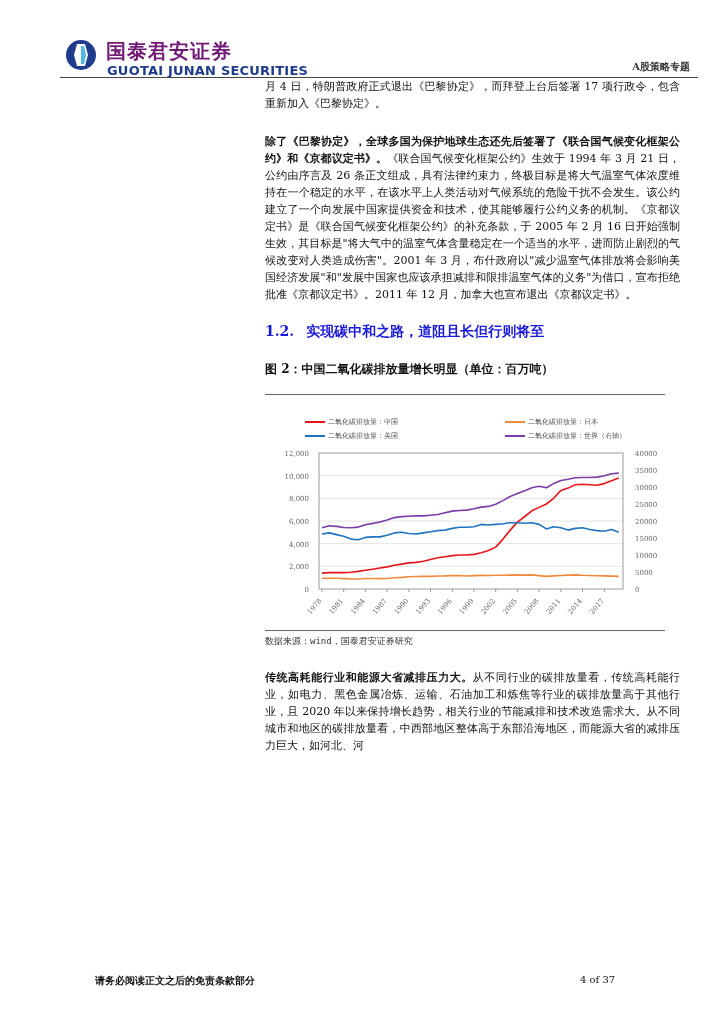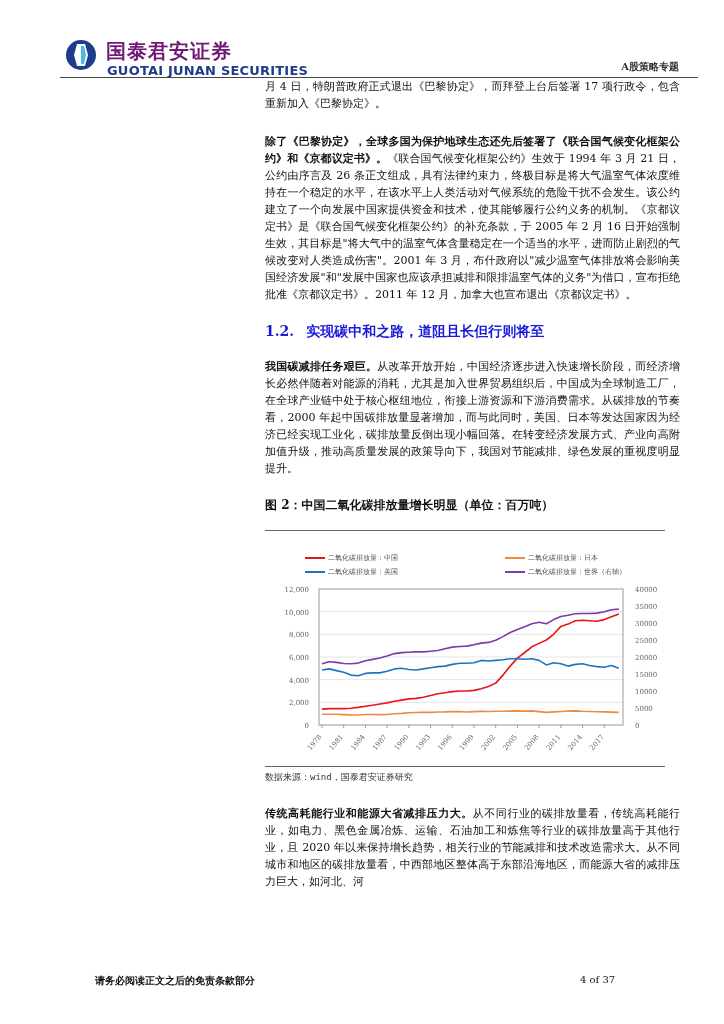--- a/index.html
+++ b/index.html
@@ -4,21 +4,21 @@
   <style>
     html, body { margin: 0; padding: 0; background: #ffffff; }
     body { width: 724px; height: 1024px; position: relative; overflow: hidden;
            font-family: "DejaVu Serif", "Liberation Serif", serif; color: #111; }
     .header { position: absolute; left: 60px; top: 38px; width: 640px; height: 42px; }
     .logo-mark { position: absolute; left: 4px; top: 2px; width: 34px; height: 30px; }
     .logo-cn { position: absolute; left: 46px; top: 0px; font-family: "DejaVu Sans", sans-serif;
                font-weight: bold; font-size: 20px; color: #701a75; letter-spacing: 1px; }
     .logo-en { position: absolute; left: 47px; top: 25px; font-family: "DejaVu Sans", sans-serif;
                font-weight: bold; font-size: 13px; color: #1f3c8c; letter-spacing: 0.2px; }
-    .header-tag { position: absolute; right: 21px; top: 22px; font-size: 10px; font-weight: bold; color: #333; }
+    .header-tag { position: absolute; right: 10px; top: 22px; font-size: 10px; font-weight: bold; color: #333; }
     .header-rule { position: absolute; left: 60px; top: 77px; width: 638px; height: 0; border-top: 1.5px solid #444; }
 
     .content { position: absolute; left: 265px; top: 78px; width: 415px; }
     p { margin: 0; font-size: 11px; line-height: 17px; text-align: justify; }
     .p1 { margin-top: 0; }
     .p2 { margin-top: 21px; }
     .bold { font-weight: bold; }
     h2 { margin: 20px 0 17px 0; font-size: 14px; font-weight: bold; color: #1a1adb; }
     h2 .num { margin-right: 12px; }
     .p3 { margin-top: 0; }
@@ -51,21 +51,20 @@
 </div>
 <div class="header-rule"></div>
 
 <div class="content">
   <p class="p1">月 4 日，特朗普政府正式退出《巴黎协定》，而拜登上台后签署 17 项行政令，包含重新加入《巴黎协定》。</p>
 
   <p class="p2"><span class="bold">除了《巴黎协定》，全球多国为保护地球生态还先后签署了《联合国气候变化框架公约》和《京都议定书》。</span><span>《联合国气候变化框架公约》生效于 1994 年 3 月 21 日，公约由序言及 26 条正文组成，具有法律约束力，终极目标是将大气温室气体浓度维持在一个稳定的水平，在该水平上人类活动对气候系统的危险干扰不会发生。该公约建立了一个向发展中国家提供资金和技术，使其能够履行公约义务的机制。《京都议定书》是《联合国气候变化框架公约》的补充条款，于 2005 年 2 月 16 日开始强制生效，其目标是"将大气中的温室气体含量稳定在一个适当的水平，进而防止剧烈的气候改变对人类造成伤害"。2001 年 3 月，布什政府以"减少温室气体排放将会影响美国经济发展"和"发展中国家也应该承担减排和限排温室气体的义务"为借口，宣布拒绝批准《京都议定书》。2011 年 12 月，加拿大也宣布退出《京都议定书》。</span></p>
 
   <h2><span class="num">1.2.</span><span>实现碳中和之路，道阻且长但行则将至</span></h2>
 
-  <p class="p3"><span class="bold">我国碳减排任务艰巨。</span><span>从改革开放开始，中国经济逐步进入快速增长阶段，而经济增长必然伴随着对能源的消耗，尤其是加入世界贸易组织后，中国成为全球制造工厂，在全球产业链中处于核心枢纽地位，衔接上游资源和下游消费需求。从碳排放的节奏看，2000 年起中国碳排放量显著增加，而与此同时，美国、日本等发达国家因为经济已经实现工业化，碳排放量反倒出现小幅回落。在转变经济发展方式、产业向高附加值升级，推动高质量发展的政策导向下，我国对节能减排、绿色发展的重视度明显提升。</span></p>
 
   <div class="fig-title">图 2：中国二氧化碳排放量增长明显（单位：百万吨）</div>
 
   <div class="legend">
     <div class="legend-item" style="left:40px; top:4px;">
       <span class="legend-swatch" style="background:#e8141c"></span>
       <span>二氧化碳排放量：中国</span>
     </div>
     <div class="legend-item" style="left:240px; top:4px;">
       <span class="legend-swatch" style="background:#f08a3c"></span>

